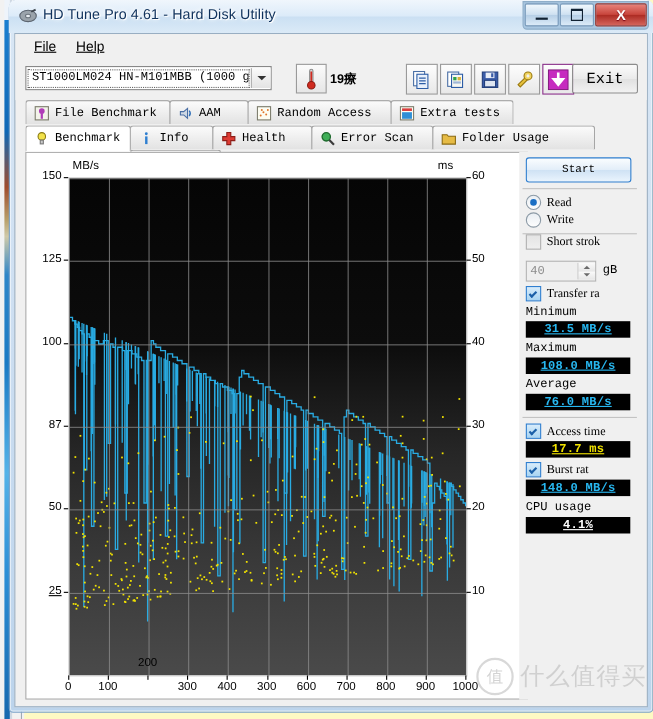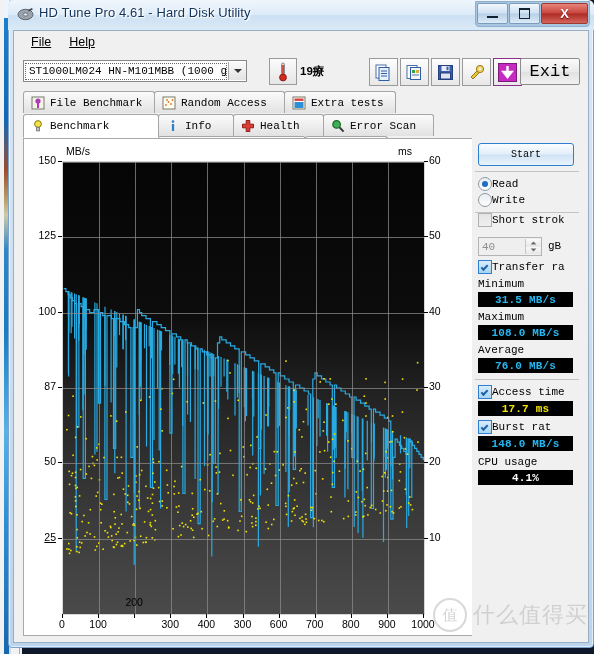--- a/index.html
+++ b/index.html
@@ -1,21 +1,21 @@
 <!DOCTYPE html>
 <html><head>
 <meta charset="utf-8">
 <style>
   html,body{margin:0;padding:0;}
   body{
     width:594px;height:654px;overflow:hidden;
     font-family:"Liberation Sans", sans-serif;
     background:#ffffff;
   }
-  .screen{position:relative;width:594px;height:654px;background:#0f172a;}
+  .screen{position:relative;width:594px;height:654px;background:#fef9c3;}
 
   
   .bg-sliver{position:absolute;left:0;top:0;width:22px;height:654px;background:#f2f2f2;}
   .bg-sliver .edge{position:absolute;left:4px;top:0;width:5px;height:654px;
      background:linear-gradient(to bottom,#eef4fb 0px,#eef4fb 18px,#1b7fd0 18px,#1068b5 120px,#9e4b2c 170px,#b9a06a 200px,#cfc9a8 215px,#2e86c8 250px,#1a7ac4 330px,#55b3e8 430px,#2d8fd6 520px,#1668ae 654px);}
   .bg-sliver .edge2{position:absolute;left:9px;top:0;width:2px;height:654px;background:#cfd8e3;}
   .bg-sliver .sep{position:absolute;left:19px;top:0;width:1px;height:654px;background:#9fa8b3;}
 
   
   .window{position:absolute;left:8px;top:0;width:586px;height:648px;}
@@ -68,21 +68,21 @@
   .temp-text{position:absolute;left:286px;top:11px;font-size:11.5px;font-weight:bold;
      color:#000;font-family:"Liberation Sans",sans-serif;white-space:nowrap;}
 
   .tbtn{position:absolute;top:5px;width:27px;height:26px;border:1px solid #9a9a9a;
      background:linear-gradient(to bottom,#fdfdfd,#e8e8e8);
      display:flex;align-items:center;justify-content:center;}
   .exitbtn{position:absolute;right:8px;top:5px;width:58px;height:25px;
      border:1px solid #8d8d8d;border-radius:2px;
      background:linear-gradient(to bottom,#fbfbfb,#eaeaea 50%,#e0e0e0 51%,#f2f2f2);
      display:flex;align-items:center;justify-content:center;
-     font-family:"Liberation Mono","DejaVu Sans Mono",monospace;font-size:17px;color:#000;}
+     font-family:"Liberation Mono","DejaVu Sans Mono",monospace;font-size:14px;color:#000;}
 
   
   .tabrow{position:absolute;left:0;right:0;height:24px;}
   .tabrow.r1{top:60px;}
   .tabrow.r2{top:83px;}
   .tab{position:relative;float:left;height:22px;margin-right:-1px;
      border:1px solid #a6a6a6;border-bottom:none;border-radius:3px 3px 0 0;
      background:linear-gradient(to bottom,#fbfbfb,#ededed 55%,#e2e2e2);
      display:flex;align-items:center;padding:4px 7px;box-sizing:border-box;}
   .tab .lbl{font-family:"Liberation Mono","DejaVu Sans Mono",monospace;font-size:11px;color:#000;
@@ -125,28 +125,28 @@
   .radio{width:12px;height:12px;border-radius:50%;border:1px solid #8c9aa6;
      background:linear-gradient(to bottom,#e9eef3,#fdfdfd);flex:0 0 12px;position:relative;}
   .radio.on::after{content:"";position:absolute;left:3px;top:3px;width:6px;height:6px;
      border-radius:50%;background:#1b6fc4;}
   .cbx{width:12px;height:12px;border:1px solid #8c9aa6;flex:0 0 12px;position:relative;
      background:linear-gradient(to bottom,#eef2f6,#fdfdfd);}
   .cbx.on{background:linear-gradient(to bottom,#d8ecfb,#a8d4f2);border-color:#2f7fd0;}
   .cbx.on::after{content:"";position:absolute;left:2px;top:4px;width:5px;height:2px;
      border-left:2px solid #1b5fa8;border-bottom:2px solid #1b5fa8;transform:rotate(-45deg);}
   .cbx.dim{background:linear-gradient(to bottom,#e4e4e4,#efefef);border-color:#b0b0b0;}
-  .rlabel{font-family:Liberation Mono, monospace;font-size:11px;color:#000;
-     white-space:nowrap;}
+  .rlabel{font-family:Liberation Serif, serif;font-size:11px;color:#000;
+     margin-left:5px;white-space:nowrap;}
   .caplabel{position:absolute;left:6px;font-family:"Liberation Mono","DejaVu Sans Mono",monospace;
      font-size:11px;color:#000;white-space:nowrap;}
   .valbox{position:absolute;left:6px;width:95px;height:15px;background:#000;
      display:flex;align-items:center;justify-content:center;
      font-family:"Liberation Mono","DejaVu Sans Mono",monospace;font-size:11px;font-weight:bold;
-     color:#27b7f0;letter-spacing:.2px;}
+     color:#27b7f0;letter-spacing:.2px;text-decoration:underline;}
   .valbox.yellow{color:#f2e300;}
   .valbox.white{color:#ffffff;}
   .spin{position:absolute;left:6px;width:62px;height:17px;border:1px solid #b4b4b4;
      background:#efefef;display:flex;align-items:center;}
   .spin .sv{flex:1;padding-left:3px;font-family:"Liberation Mono","DejaVu Sans Mono",monospace;
      font-size:11px;color:#8d8d8d;}
   .spin .sbtns{width:15px;height:15px;border-left:1px solid #c6c6c6;
      display:flex;flex-direction:column;}
   .spin .sb{flex:1;display:flex;align-items:center;justify-content:center;
      background:linear-gradient(to bottom,#fafafa,#e6e6e6);}
@@ -264,20 +264,29 @@
           <div class="tab" style="width:132px">
             <span class="ico">
               <svg width="14" height="14" viewBox="0 0 14 14">
                   <rect x="1" y="1" width="12" height="12" fill="#f3f3ea" stroke="#7a7a6a"></rect>
                   <circle cx="7" cy="5" r="2.6" fill="#b03cb8"></circle>
                   <rect x="6" y="7" width="2" height="5" fill="#b03cb8"></rect>
                 </svg>
             </span>
             <span class="lbl">File Benchmark</span>
           </div>
+          <div class="tab" style="width:72px">
+            <span class="ico">
+              <svg width="14" height="14" viewBox="0 0 14 14">
+                  <path d="M2 5.5 L5 5.5 L8.5 2.5 L8.5 11.5 L5 8.5 L2 8.5 Z" fill="#cfd8e4" stroke="#4a6fa5"></path>
+                  <path d="M10 4.5 Q12 7 10 9.5" stroke="#2f6fb8" fill="none" stroke-width="1.2"></path>
+                </svg>
+            </span>
+            <span class="lbl">AAM</span>
+          </div>
           <div class="tab" style="width:131px">
             <span class="ico">
               <svg width="14" height="14" viewBox="0 0 14 14">
                   <rect x="1" y="1" width="12" height="12" fill="#fdfdf2" stroke="#7a7a6a"></rect>
                   <circle cx="4" cy="9" r="0.9" fill="#e0752c"></circle>
                   <circle cx="6.5" cy="6" r="0.9" fill="#e0752c"></circle>
                   <circle cx="9" cy="8" r="0.9" fill="#e0752c"></circle>
                   <circle cx="10.5" cy="4" r="0.9" fill="#e0752c"></circle>
                   <circle cx="5" cy="4" r="0.9" fill="#e0752c"></circle>
                 </svg>
@@ -292,21 +301,21 @@
                   <rect x="2.5" y="2.5" width="9" height="2.4" fill="#d93f3f"></rect>
                 </svg>
             </span>
             <span class="lbl">Extra tests</span>
           </div>
         </div>
       </div>
 
       <div class="tabrow r2">
         <div class="tabs-wrap">
-          <div class="tab active" style="width:136px">
+          <div class="tab active" style="width:96px">
             <span class="ico">
               <svg width="14" height="14" viewBox="0 0 14 14">
                   <circle cx="7" cy="5" r="3.4" fill="#f2e24a" stroke="#8a7a10"></circle>
                   <rect x="5.6" y="8.4" width="2.8" height="3.4" fill="#c9c9c9" stroke="#7a7a7a"></rect>
                 </svg>
             </span>
             <span class="lbl">Benchmark</span>
           </div>
           <div class="tab" style="width:76px">
             <span class="ico">

